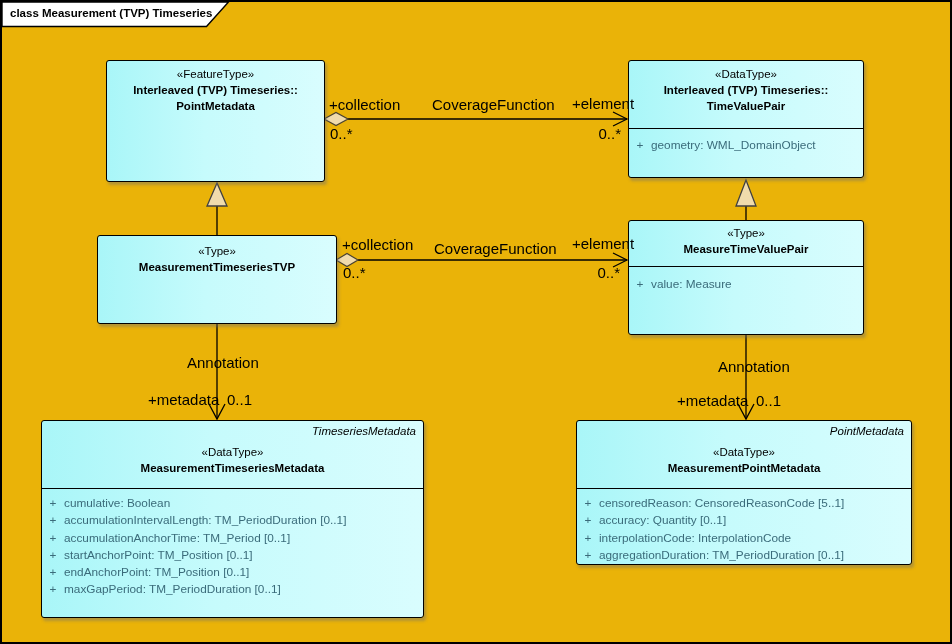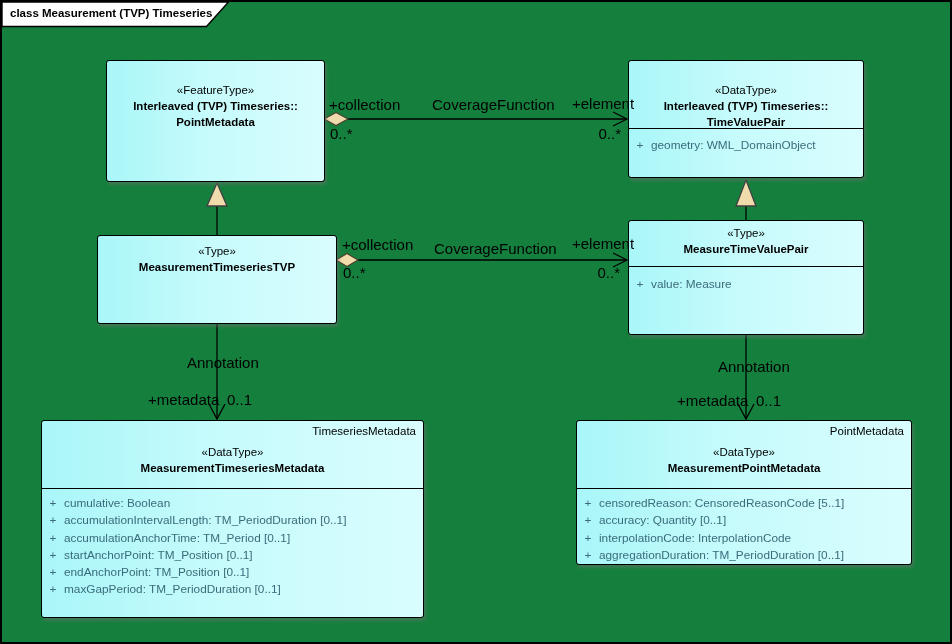--- a/index.html
+++ b/index.html
@@ -1,38 +1,38 @@
 <!DOCTYPE html>
 <html><head>
 <meta charset="utf-8">
 <style>
   html,body{margin:0;padding:0;background:#fff;}
   .canvas{
-    position:relative; width:952px; height:644px; background:#15803d;
+    position:relative; width:952px; height:644px; background:#eab308;
     font-family:"Liberation Sans", sans-serif; box-sizing:border-box;
     border:2px solid #000; overflow:hidden;
   }
   
   .tab-shape{position:absolute; left:0; top:0;}
   .tab-title{
     position:absolute; left:8px; top:5px; font-size:11.5px; font-weight:bold; color:#000;
     white-space:nowrap;
   }
   
   .uml-class{
     position:absolute; box-sizing:border-box;
     border:1.5px solid #000; border-radius:3px;
     background:linear-gradient(to right,#a9f6f8 0%,#c6fbfc 45%,#d9fdfe 100%);
     box-shadow:2px 3px 3px rgba(110,110,110,0.45);
   }
-  .hdr{position:relative; text-align:center; padding-top:22px;}
+  .hdr{position:relative; text-align:center; padding-top:6px;}
   .stereo{font-size:11.5px; color:#000; line-height:15px;}
   .cname{font-size:11.5px; font-weight:bold; color:#000; line-height:16px;}
   .corner{
-    position:absolute; top:4px; right:7px; font-size:11.5px; color:#000;
+    position:absolute; top:4px; right:7px; font-size:11.5px; font-style:italic; color:#000;
   }
   .attrs{
     position:absolute; left:0; right:0; bottom:0;
     border-top:1.5px solid #000; padding-top:6px;
   }
   .attr-row{display:flex; font-size:11.8px; color:#3a6b7a; line-height:17.3px;}
   .attr-row .vis{width:22px; flex:0 0 22px; text-align:center;}
   .attr-row .atxt{white-space:nowrap;}
   
   .c1{left:104px; top:58px;  width:219px; height:122px;}

